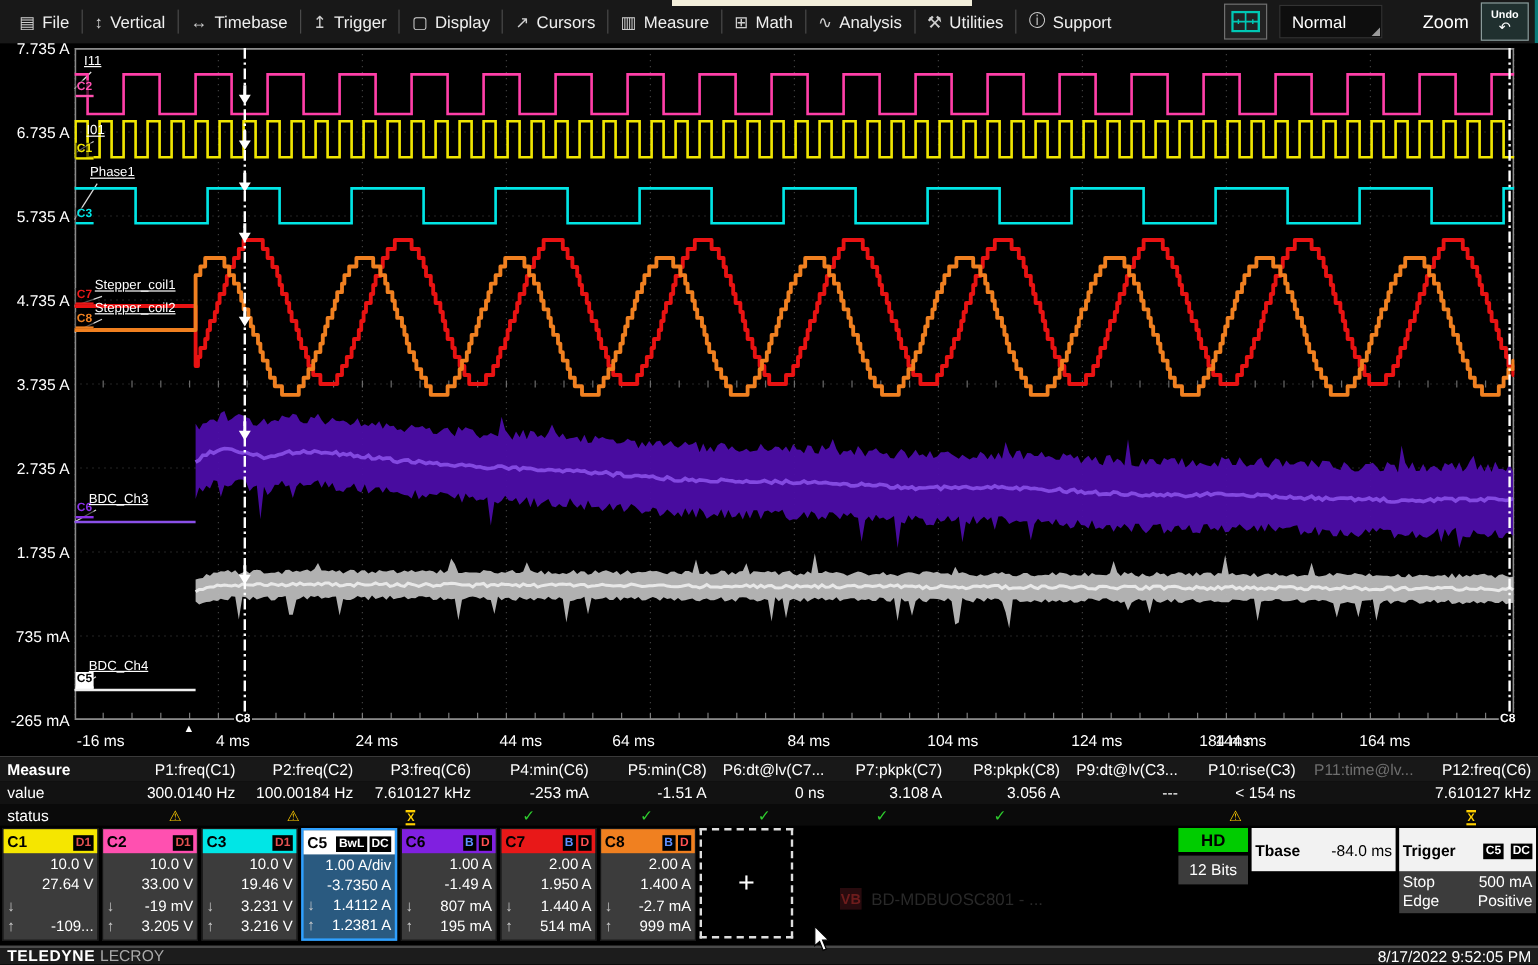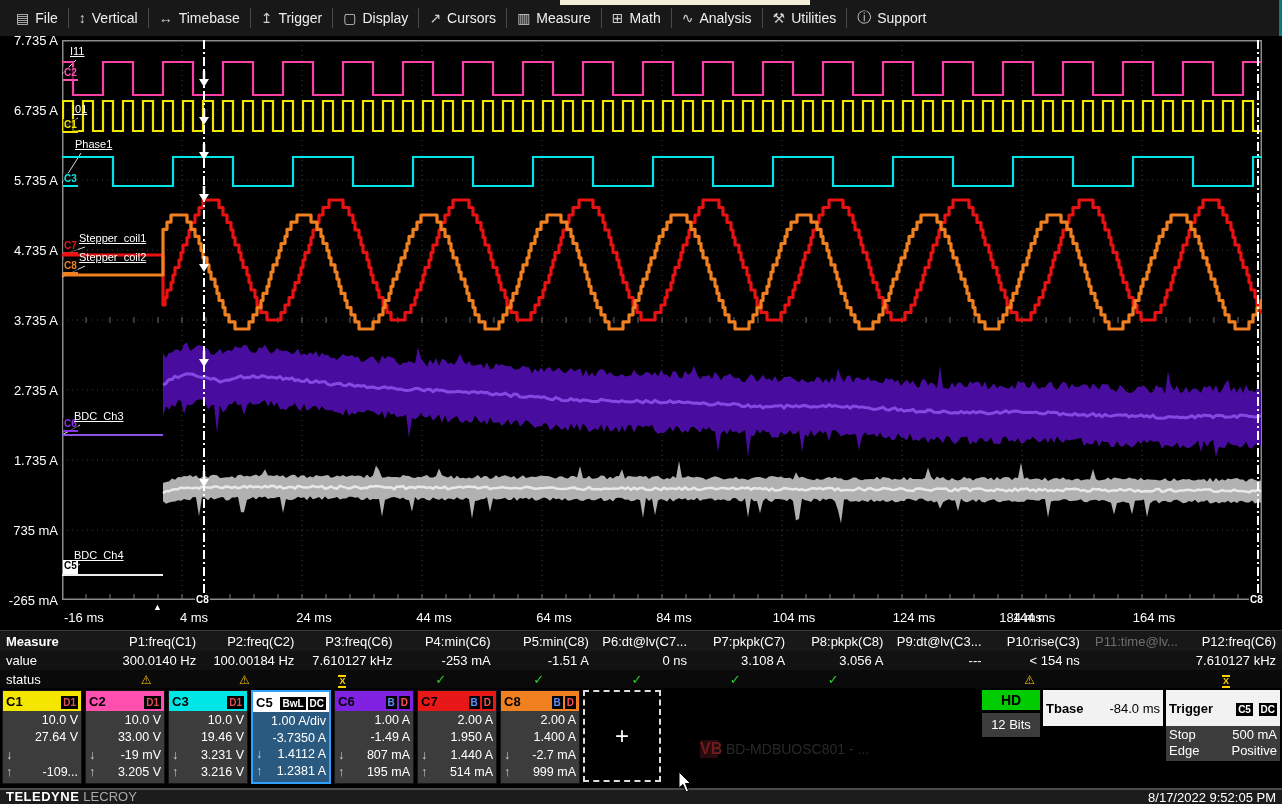--- a/index.html
+++ b/index.html
@@ -80,21 +80,21 @@
   .wline{display:flex;justify-content:space-between;line-height:16px;white-space:nowrap;}
   .wline.right{justify-content:flex-end;}
   #readout{position:absolute;left:982px;top:56px;width:300px;font-size:13px;color:#fff;}
   .rrow{display:flex;line-height:18px;}
   .rl{flex:0 0 36px;}
   .rv1{flex:0 0 92px;text-align:right;padding-right:10px;}
   .rl2{flex:0 0 46px;text-align:right;padding-right:4px;}
   .rv2{flex:1;text-align:right;padding-right:4px;}
   
   #watermark{position:absolute;left:700px;top:52px;display:flex;align-items:center;gap:8px;opacity:.9;}
-  #vb-chip{width:18px;height:18px;background:#2d0d10;color:#7a2020;font-size:16px;font-weight:bold;text-align:center;line-height:18px;}
+  #vb-chip{width:18px;height:18px;background:#2d0d10;color:#7a2020;font-size:12px;font-weight:bold;text-align:center;line-height:18px;}
   #wm-text{color:#2e2e2e;font-size:14px;}
   
   #footer{position:absolute;left:0;top:788px;width:1282px;height:16px;background:#1c1c1c;border-top:2px solid #4a4a4a;
           display:flex;align-items:center;justify-content:space-between;padding:0 6px;box-sizing:border-box;}
   #brand{font-size:13px;line-height:14px;}
   #brand .b1{color:#fff;font-weight:bold;letter-spacing:.5px;}
   #brand .b2{color:#aaa;margin-left:4px;}
   #datetime{color:#fff;font-size:13px;}
   #mouse-ptr{position:absolute;left:678px;top:772px;z-index:50;}
 </style>
@@ -153,20 +153,40 @@
         <div class="menu-item">
           <span class="micon">⚒</span>
           <span class="mlabel">Utilities</span>
         </div>
         <span class="msep"></span>
         <div class="menu-item">
           <span class="micon">ⓘ</span>
           <span class="mlabel">Support</span>
         </div>
       </div>
+    <div id="menu-right">
+      <div id="grid-btn">
+        <svg width="24" height="18" viewBox="0 0 24 18">
+          <rect x="1" y="1" width="22" height="16" fill="none" stroke="#00c8b4" stroke-width="2"></rect>
+          <line x1="12" y1="1" x2="12" y2="17" stroke="#00c8b4" stroke-width="1.4"></line>
+          <line x1="1" y1="9" x2="23" y2="9" stroke="#00c8b4" stroke-width="1.4"></line>
+          <line x1="6" y1="7" x2="6" y2="11" stroke="#00c8b4" stroke-width="1.2"></line>
+          <line x1="18" y1="7" x2="18" y2="11" stroke="#00c8b4" stroke-width="1.2"></line>
+        </svg>
+      </div>
+      <div id="normal-btn">
+        <span>Normal</span>
+        <span class="corner"></span>
+      </div>
+      <span id="zoom-label">Zoom</span>
+      <div id="undo-btn">
+        <span class="utxt">Undo</span>
+        <span class="uarr">↶</span>
+      </div>
+    </div>
     <div id="top-strip"></div>
     <div id="right-strip"></div>
   </div>
 
   <div id="scope">
     <div id="amp-labels">
         <div class="amp" style="top: -3px;">7.735 A</div>
         <div class="amp" style="top: 67px;">6.735 A</div>
         <div class="amp" style="top: 137px;">5.735 A</div>
         <div class="amp" style="top: 207px;">4.735 A</div>
@@ -349,21 +369,21 @@
           <div class="tracelab" style="left: 17px; top: 211px;">Stepper_coil2</div>
           <div class="tracelab" style="left: 12px; top: 370px;">BDC_Ch3</div>
           <div class="tracelab" style="left: 12px; top: 509px;">BDC_Ch4</div>
         </div>
     </div>
     <div id="time-axis">
         <div class="tlab" style="left: 64px;">-16 ms</div>
         <div class="tlab" style="left: 194px; transform: translateX(-50%);">4 ms</div>
         <div class="tlab" style="left: 314px; transform: translateX(-50%);">24 ms</div>
         <div class="tlab" style="left: 434px; transform: translateX(-50%);">44 ms</div>
-        <div class="tlab" style="left: 554px; transform: translateX(-50%);">64 ms</div>
+        <div class="tlab" style="left: 528px; transform: translateX(-50%);">64 ms</div>
         <div class="tlab" style="left: 674px; transform: translateX(-50%);">84 ms</div>
         <div class="tlab" style="left: 794px; transform: translateX(-50%);">104 ms</div>
         <div class="tlab" style="left: 914px; transform: translateX(-50%);">124 ms</div>
         <div class="tlab" style="left: 1034px; transform: translateX(-50%);">144 ms</div>
         <div class="tlab" style="left: 1154px; transform: translateX(-50%);">164 ms</div>
         <div class="tlab" style="right: 20px;">184 ms</div>
       </div>
     <span id="trig-marker" style="left: 153px;">▲</span>
   <span class="cursor-tag" style="left: 195px;">C8</span>
       <span class="cursor-tag" style="left: 1249px;">C8</span>

